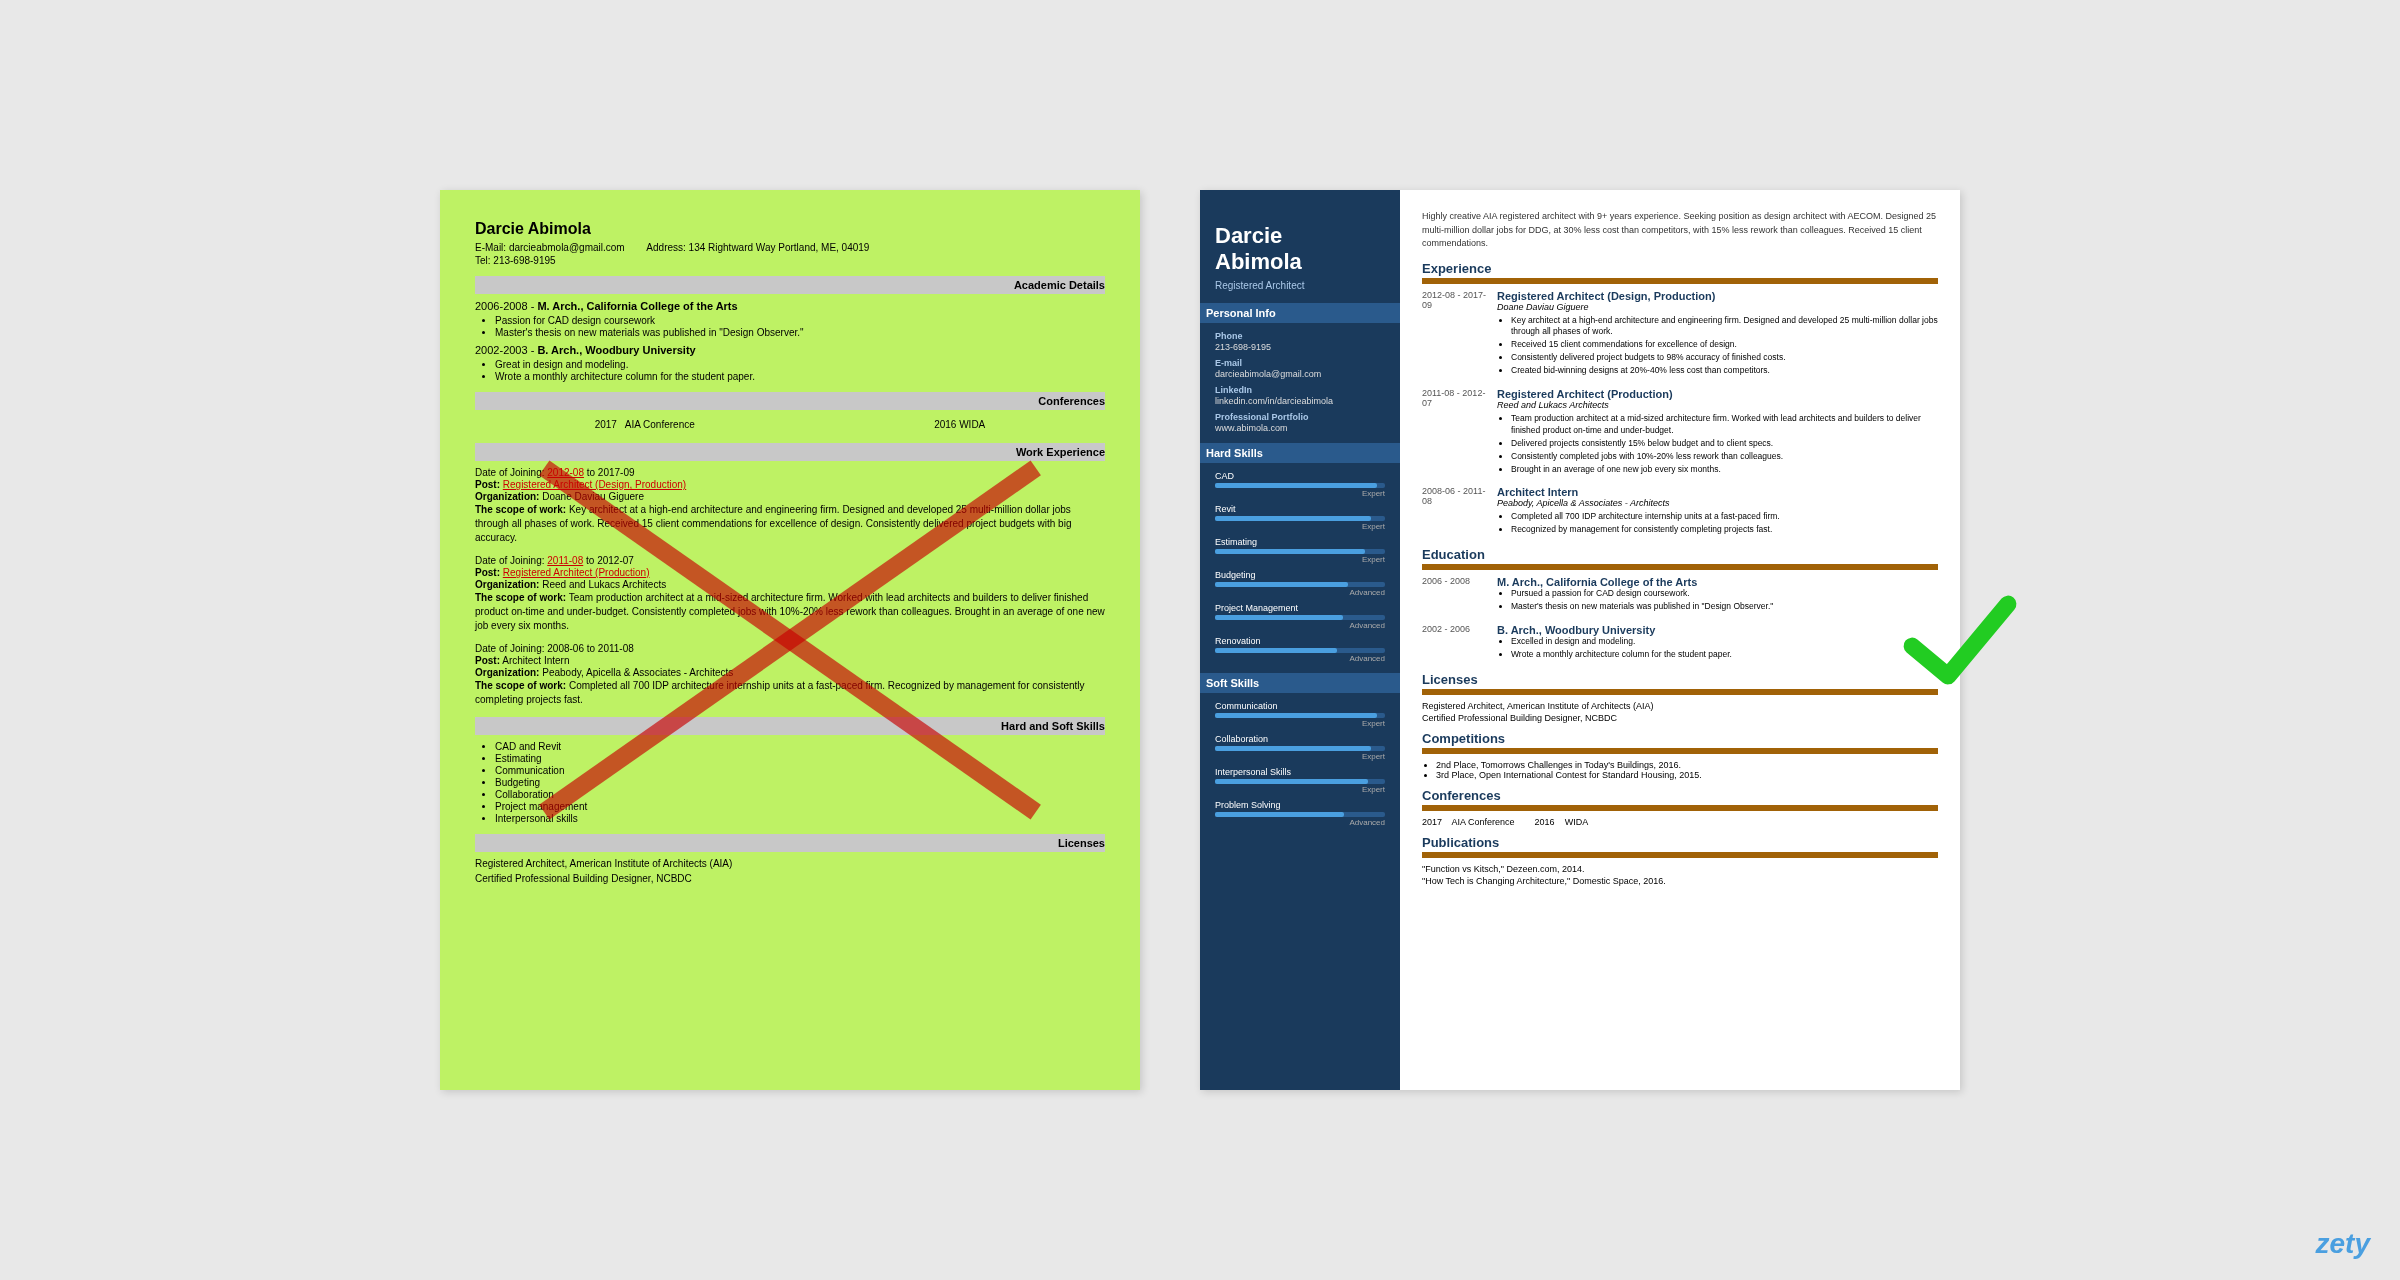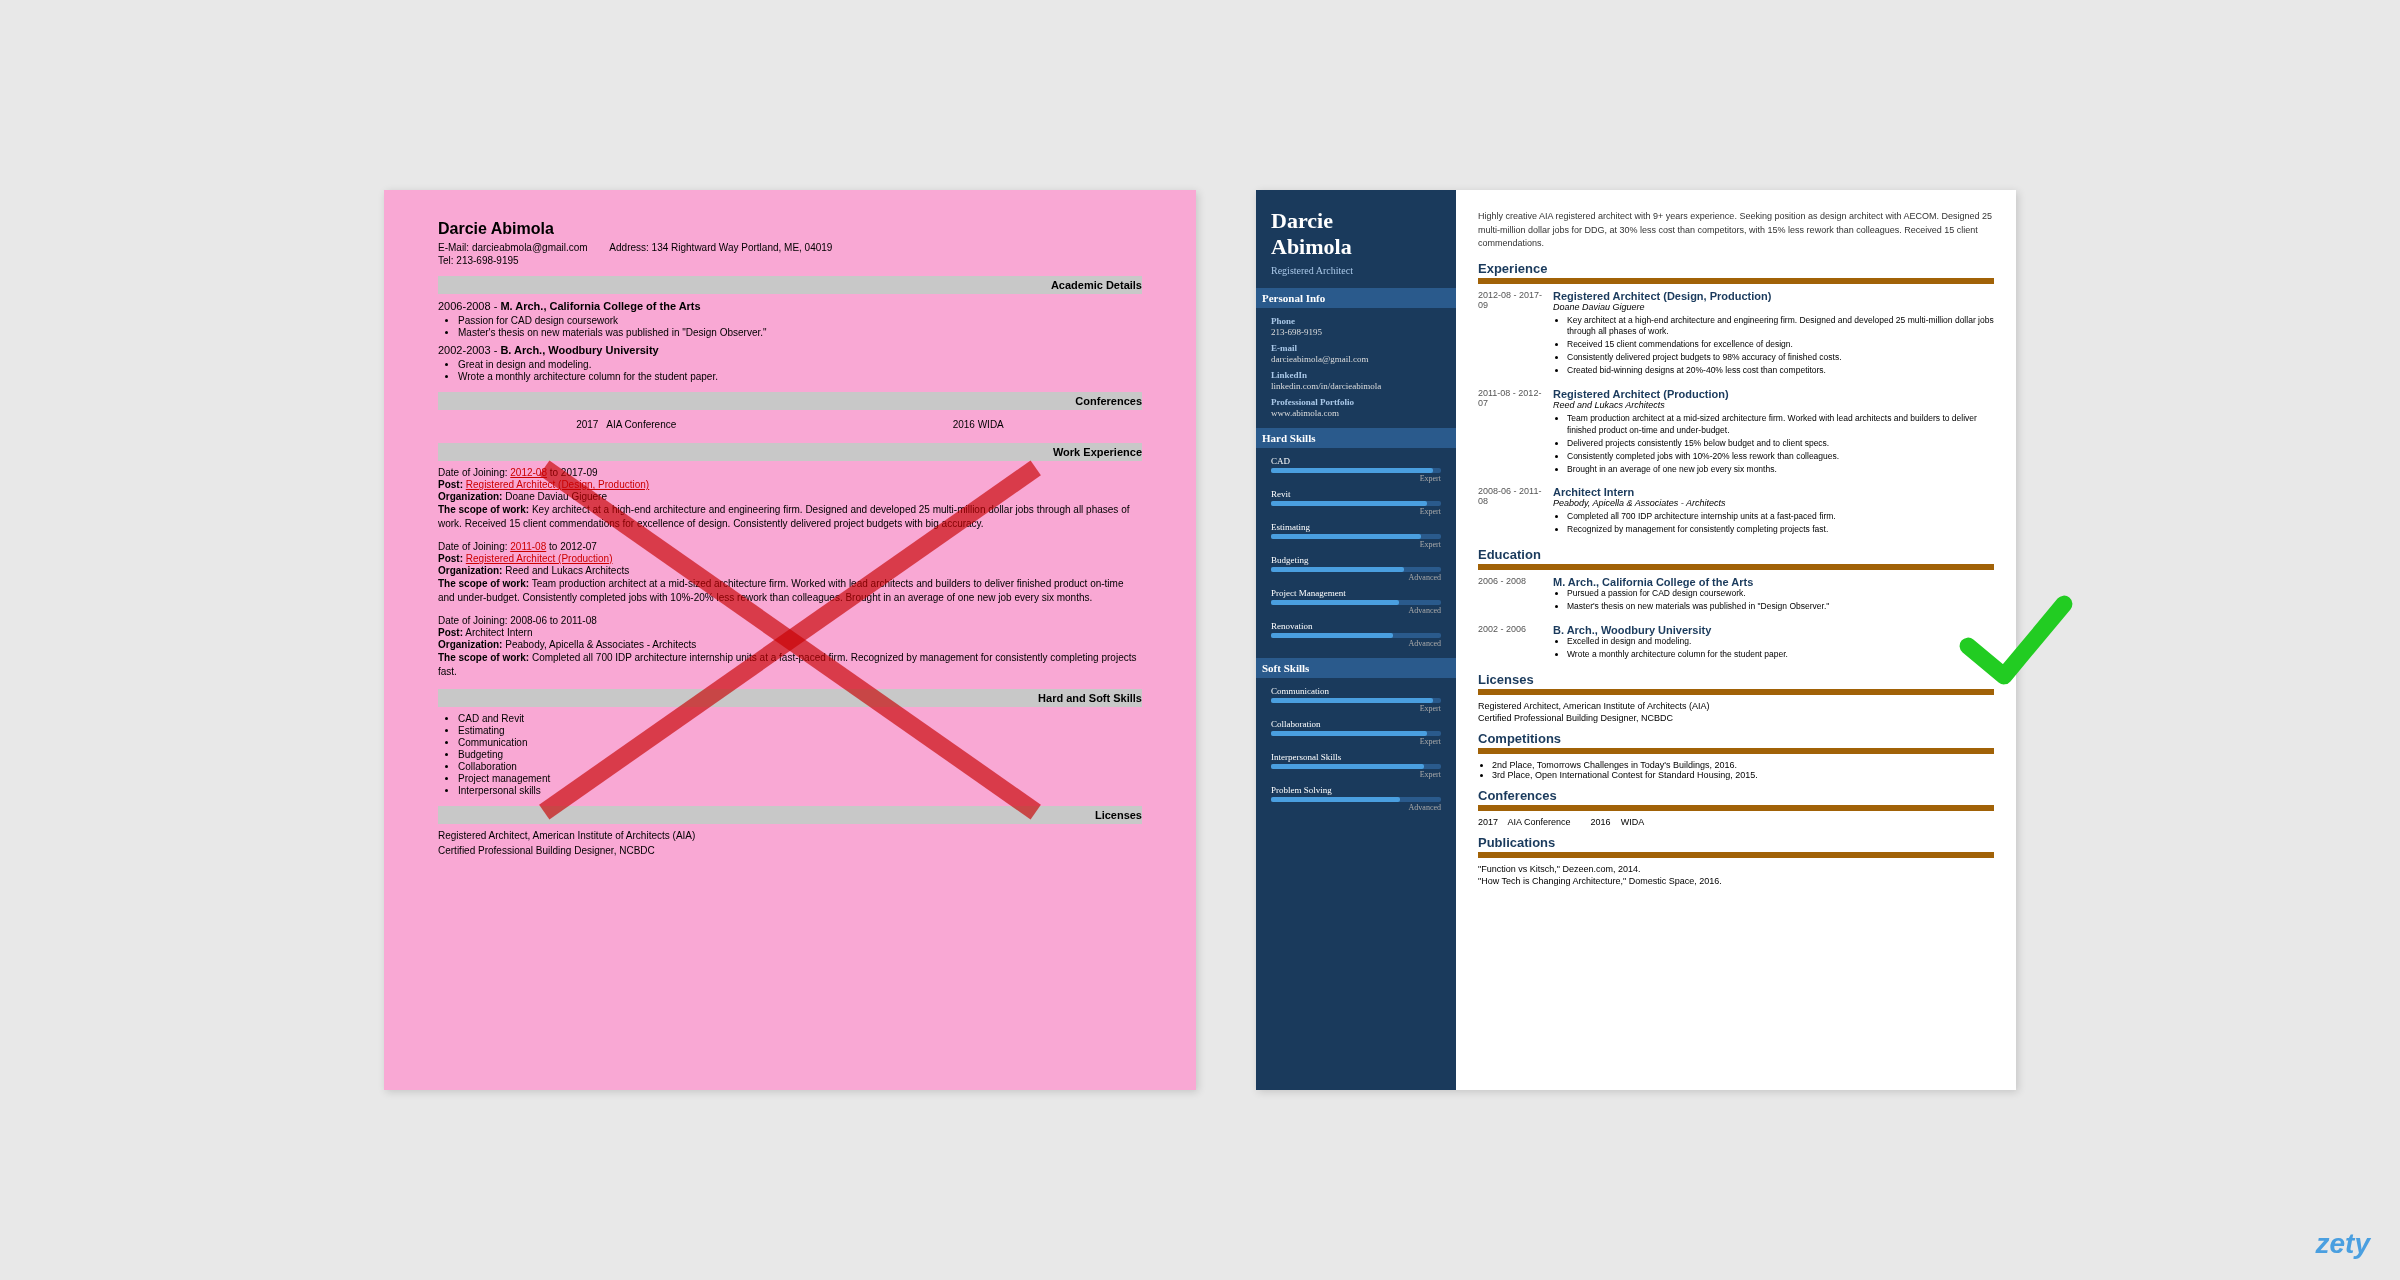--- a/index.html
+++ b/index.html
@@ -17,24 +17,24 @@
       justify-content: center;
       align-items: center;
       width: 100%;
       height: 100%;
       gap: 60px;
       padding: 40px;
     }
 
     
     .resume-left {
-      background: #f9a8d4;
-      width: 812px;
+      background: #bef264;
+      width: 700px;
       min-height: 900px;
-      padding: 30px 54px;
+      padding: 30px 35px;
       font-size: 11px;
       position: relative;
       box-shadow: 2px 2px 8px rgba(0,0,0,0.15);
     }
 
     .resume-left .name {
       font-size: 16px;
       font-weight: bold;
       margin-bottom: 4px;
     }
@@ -143,23 +143,22 @@
       min-height: 900px;
       display: flex;
       box-shadow: 2px 2px 8px rgba(0,0,0,0.15);
       position: relative;
     }
 
     .resume-right .sidebar {
       width: 200px;
       background: #1a3a5c;
       color: #fff;
-      padding: 18px 15px;
+      padding: 33px 15px;
       flex-shrink: 0;
-      font-family: Liberation Serif, serif;
     }
 
     .resume-right .sidebar .name-big {
       font-size: 22px;
       font-weight: bold;
       line-height: 1.2;
       margin-bottom: 4px;
     }
 
     .resume-right .sidebar .title {

